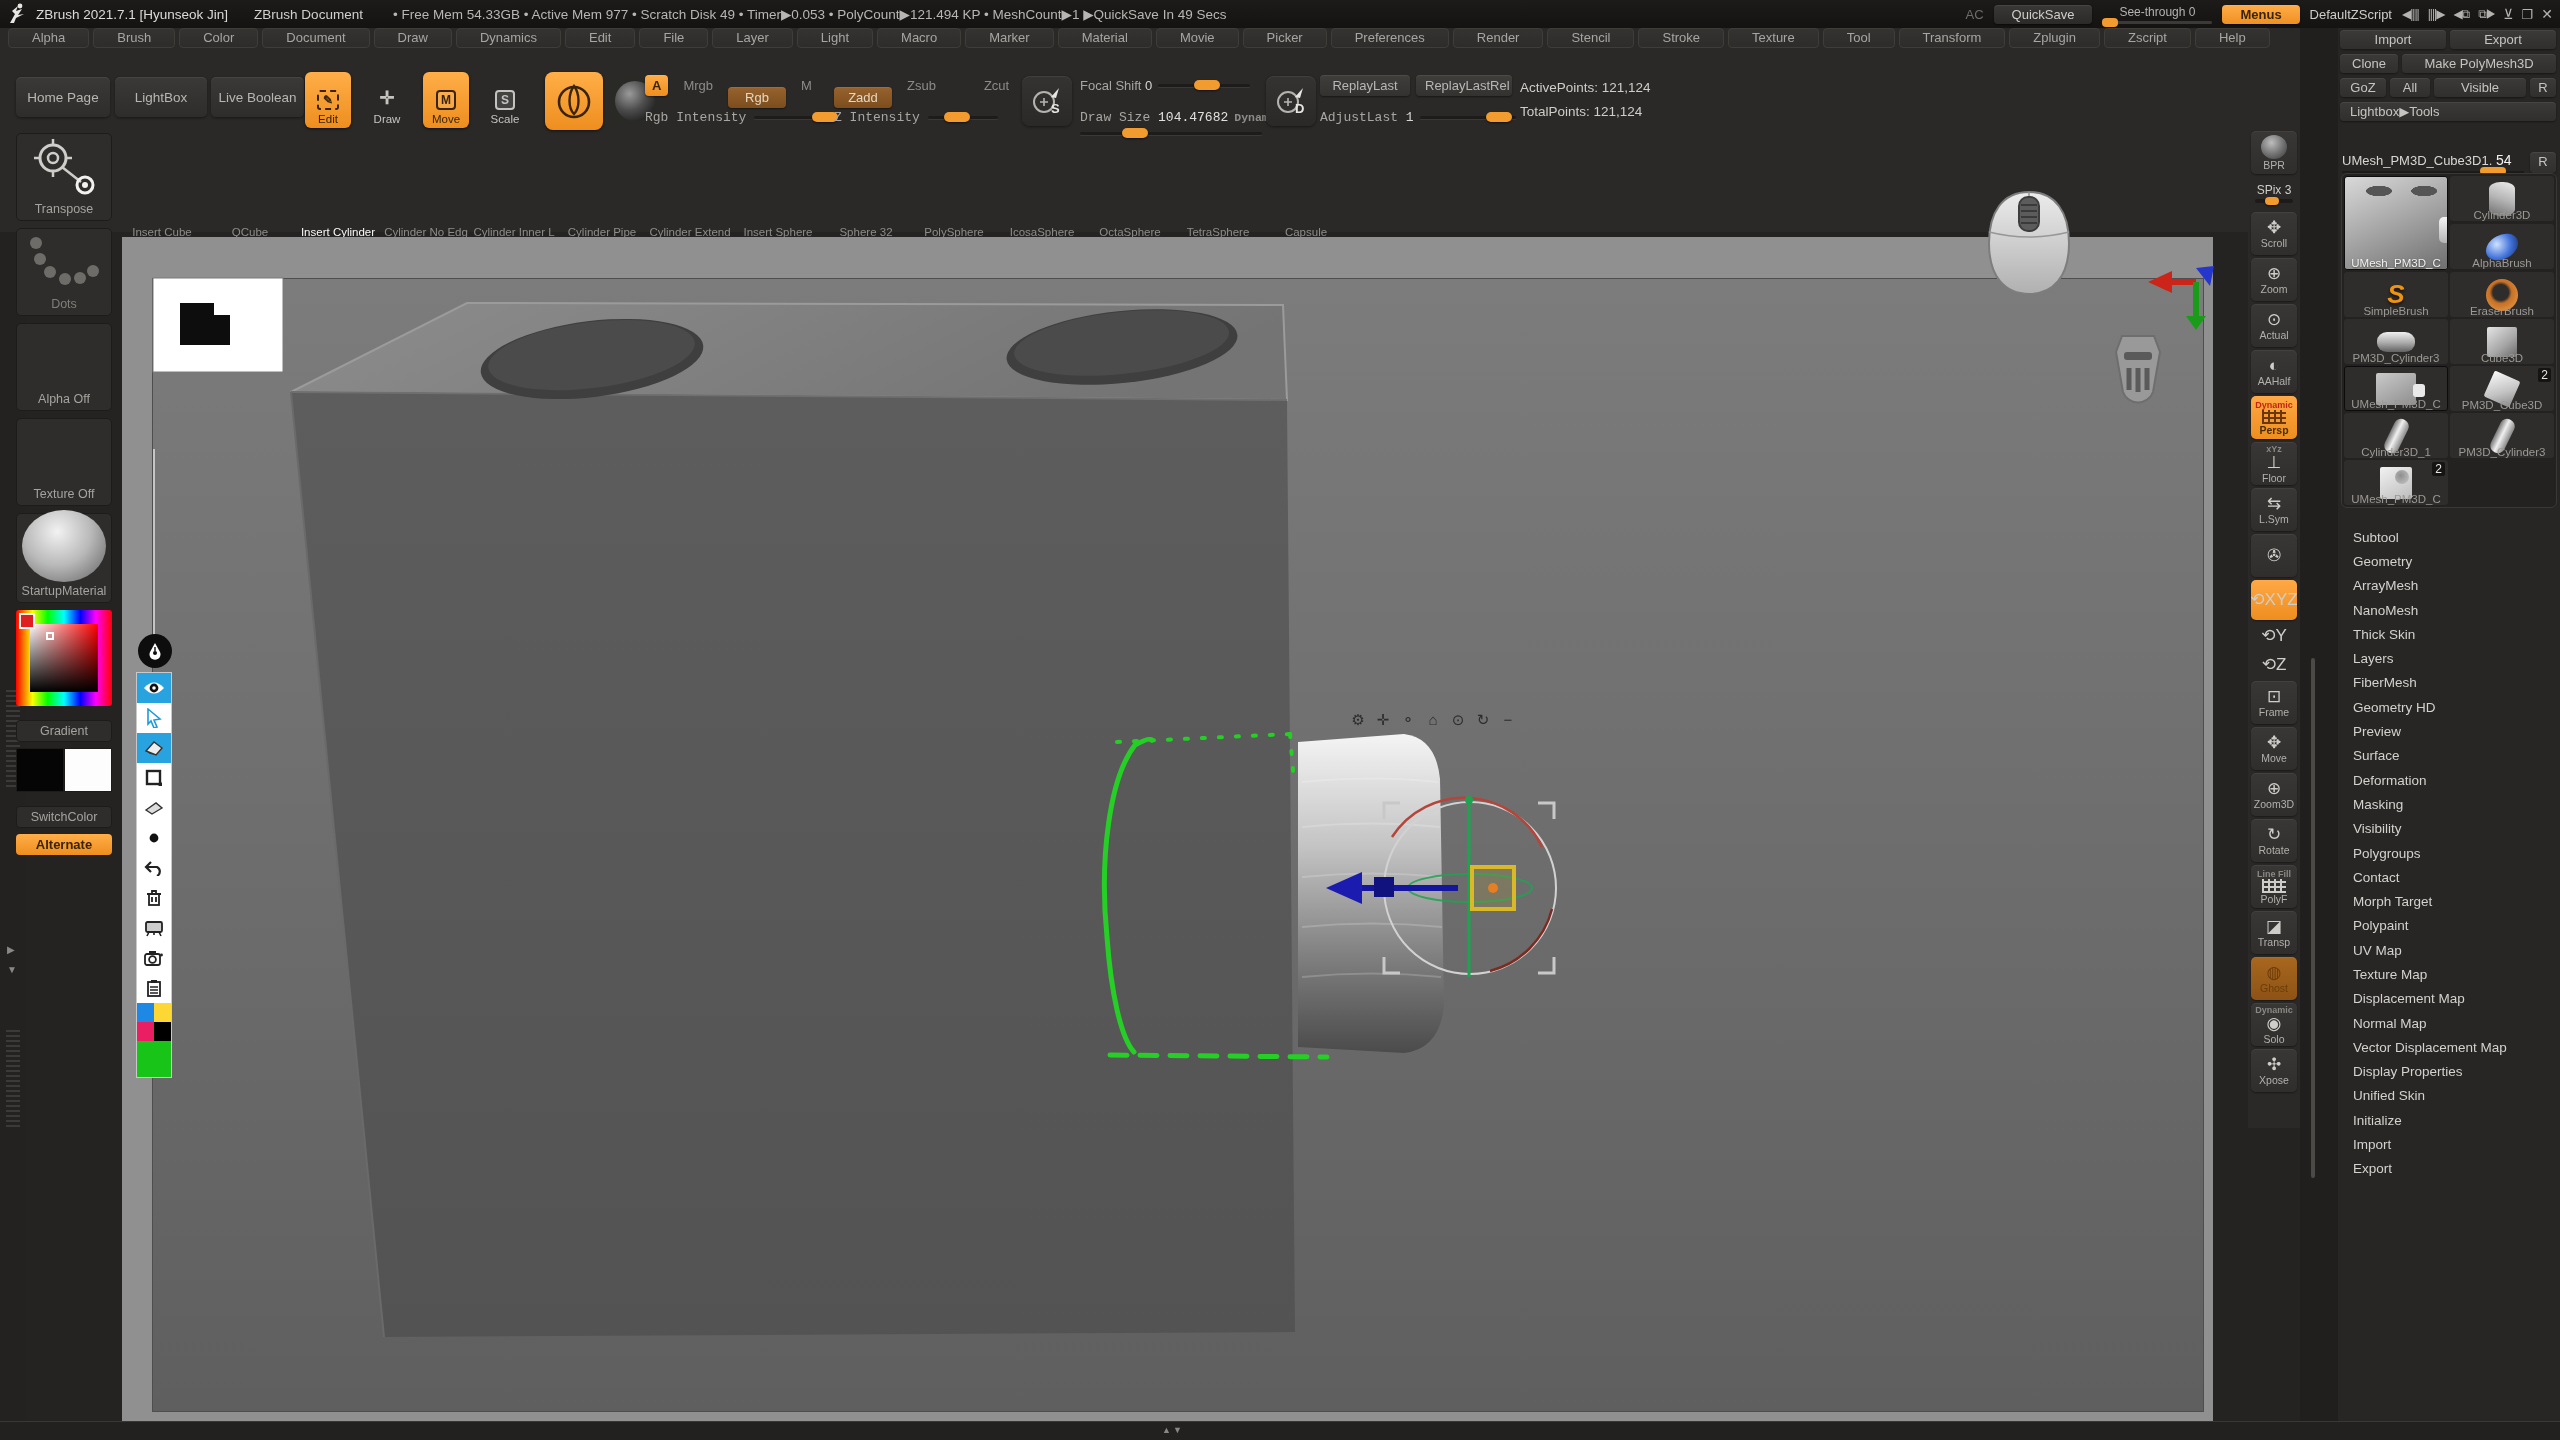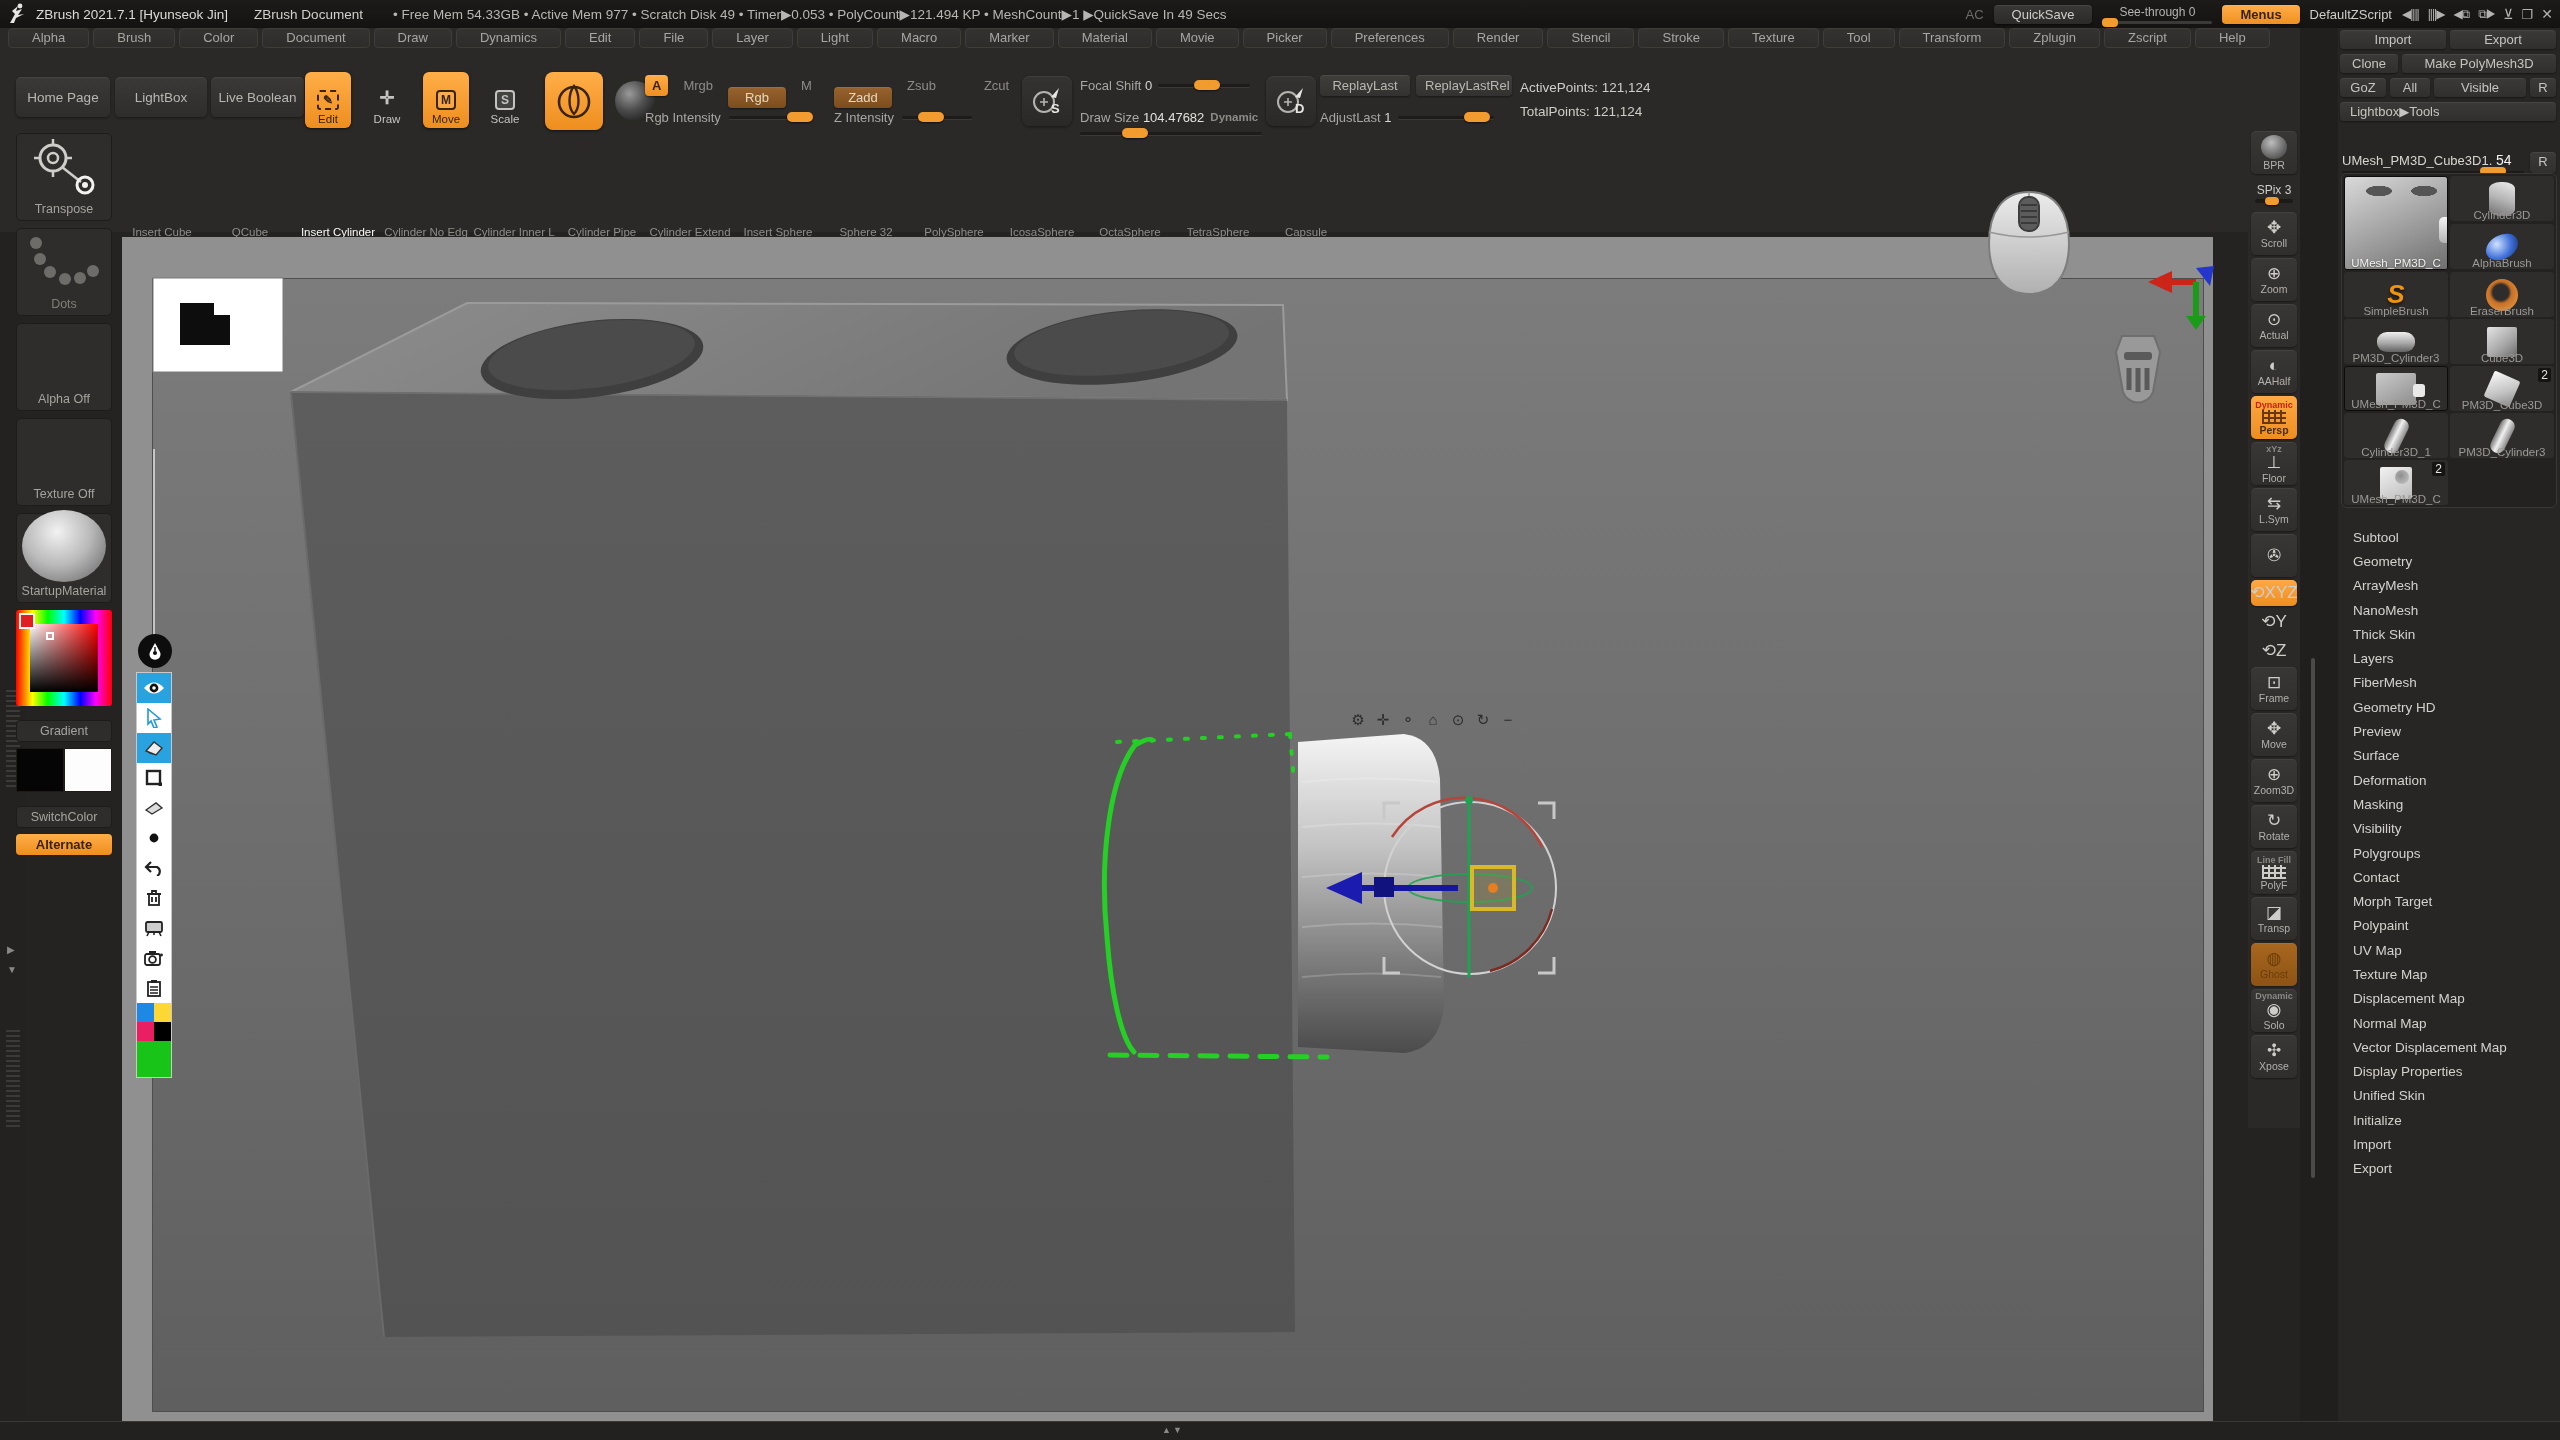--- a/index.html
+++ b/index.html
@@ -48,21 +48,21 @@
   .mode-draw .mode-icon { font-size:18px; }
   .mode-move .mode-icon, .mode-scale .mode-icon, .mode-rotate .mode-icon {
     border:2px solid currentColor; border-radius:4px; width:20px; height:20px; background:rgba(255,255,255,.12); }
   .brush-tile { position:absolute; left:545px; top:22px; width:58px; height:58px; border-radius:8px;
     background:linear-gradient(#ffae48,#ee8e1f); display:flex; align-items:center; justify-content:center; box-shadow:0 1px 3px #0009; }
   .mat-tile { position:absolute; left:612px; top:28px; width:46px; height:46px; border-radius:6px; background:#27262425;
     display:flex; align-items:center; justify-content:center; }
   .mat-sphere { width:40px; height:40px; border-radius:50%; background:radial-gradient(circle at 36% 32%, #9a9a9a, #4c4c4c 45%, #161616 90%); }
   .grp { position:absolute; top:22px; }
   .grp .row1 { display:flex; gap:6px; align-items:center; height:26px; }
-  .grp .row2 { display:flex; gap:8px; align-items:center; height:26px; margin-top:6px; color:#a8a6a3; font-size:13px; }
+  .grp .row2 { display:flex; gap:8px; align-items:center; height:26px; margin-top:6px; color:#a8a6a3; font-size:13px;font-family:Liberation Mono, monospace; }
   .zbtn { background:linear-gradient(#403e3b,#343230); border-radius:4px; color:#b9b7b4; font-size:13px; padding:3px 9px;
     box-shadow:inset 0 1px 0 #ffffff12, 0 1px 2px #0007; white-space:nowrap; }
   .zbtn.sq { padding:3px 7px; }
   .zbtn.orange { background:linear-gradient(#ffae48,#ee8e1f); color:#3a2404; font-weight:bold; }
   .zbtn.brown { background:linear-gradient(#97632e,#7c4d1d); color:#e5d6c0;margin-top:24px; }
   .zbtn.ghosted { background:none; box-shadow:none; color:#8d8b88; }
   .zslider { position:relative; height:3px; background:#1d1c1b; border-radius:2px; box-shadow:0 1px 0 #ffffff14; }
   .zhandle { position:absolute; top:-4px; width:26px; height:10px; border-radius:5px; background:#f29b2e; box-shadow:0 1px 2px #0009; }
   .icon-tile { position:absolute; top:26px; width:50px; height:50px; border-radius:8px; background:linear-gradient(#353331,#2b2927);
     box-shadow:inset 0 1px 0 #ffffff10, 0 1px 3px #0007; display:flex; align-items:center; justify-content:center; }
@@ -140,21 +140,21 @@
     box-shadow:inset 0 1px 0 #ffffff0e, 0 1px 2px #0006; display:flex; flex-direction:column; align-items:center; justify-content:center; overflow:hidden; }
   .rail-top { font-size:9px; color:#8a8884; font-weight:bold; line-height:10px; }
   .rail-glyph { font-size:17px; color:#cfcdc9; line-height:18px; }
   .rail-label { font-size:10.5px; color:#b2b0ad; line-height:12px; }
   .rail-item.selected { background:linear-gradient(#ffa844,#ee8e1f); }
   .rail-item.selected .rail-label { color:#4a2c06; font-weight:bold; }
   .rail-item.selected .rail-top { color:#c32413; }
   .rail-item.k-ghost { background:linear-gradient(#a8671f,#8d5315); }
   .rail-item.k-ghost .rail-label, .rail-item.k-ghost .rail-glyph { color:#6b3c08; }
   .rail-item.k-mini { background:none; box-shadow:none; height:26px; }
-  .rail-item.k-pill { height:26px;align-items:center; }
+  .rail-item.k-pill { height:40px;align-items:center; }
   .rail-grid-icon { display:none; width:24px; height:14px;
     background:repeating-linear-gradient(0deg,#6b3608 0 2px,transparent 2px 5px),repeating-linear-gradient(90deg,#6b3608 0 2px,transparent 2px 6px); }
   .rail-item.k-grid .rail-grid-icon { display:block; }
   .rail-item.k-grid:not(.selected) .rail-grid-icon {
     background:repeating-linear-gradient(0deg,#cfcdc9 0 2px,transparent 2px 5px),repeating-linear-gradient(90deg,#cfcdc9 0 2px,transparent 2px 6px); }
   .rail-sphere { display:none; width:26px; height:24px; border-radius:50%;
     background:radial-gradient(circle at 40% 32%, #bdbdbd, #6f6f6f 55%, #353535); }
   .rail-item.k-sphere .rail-sphere { display:block; }
   .rail-sliderwrap { display:none; position:relative; width:38px; height:4px; background:#1c1b1a; border-radius:2px; margin-top:3px; }
   .rail-sliderwrap .zhandle { width:14px; height:8px; top:-2px; left:10px; }

